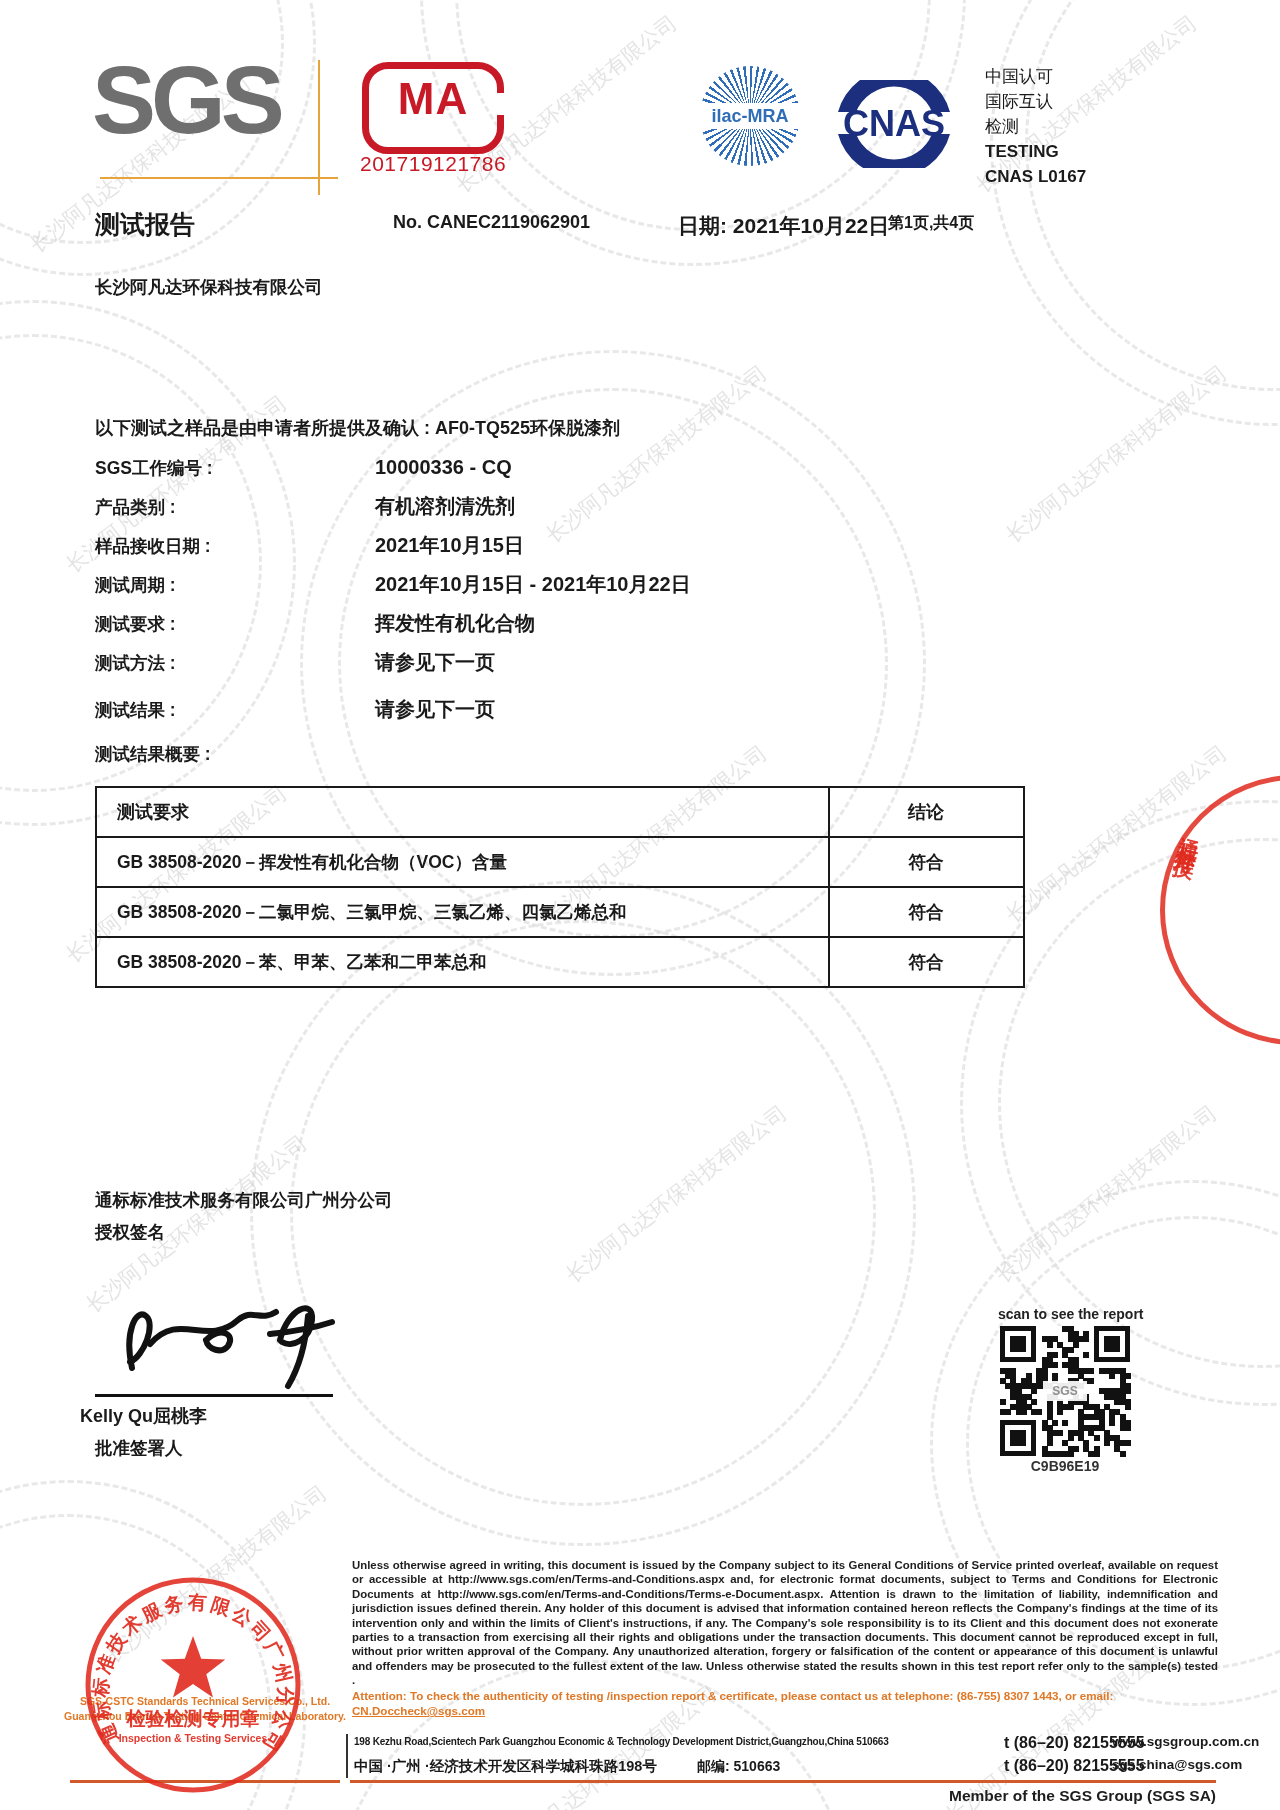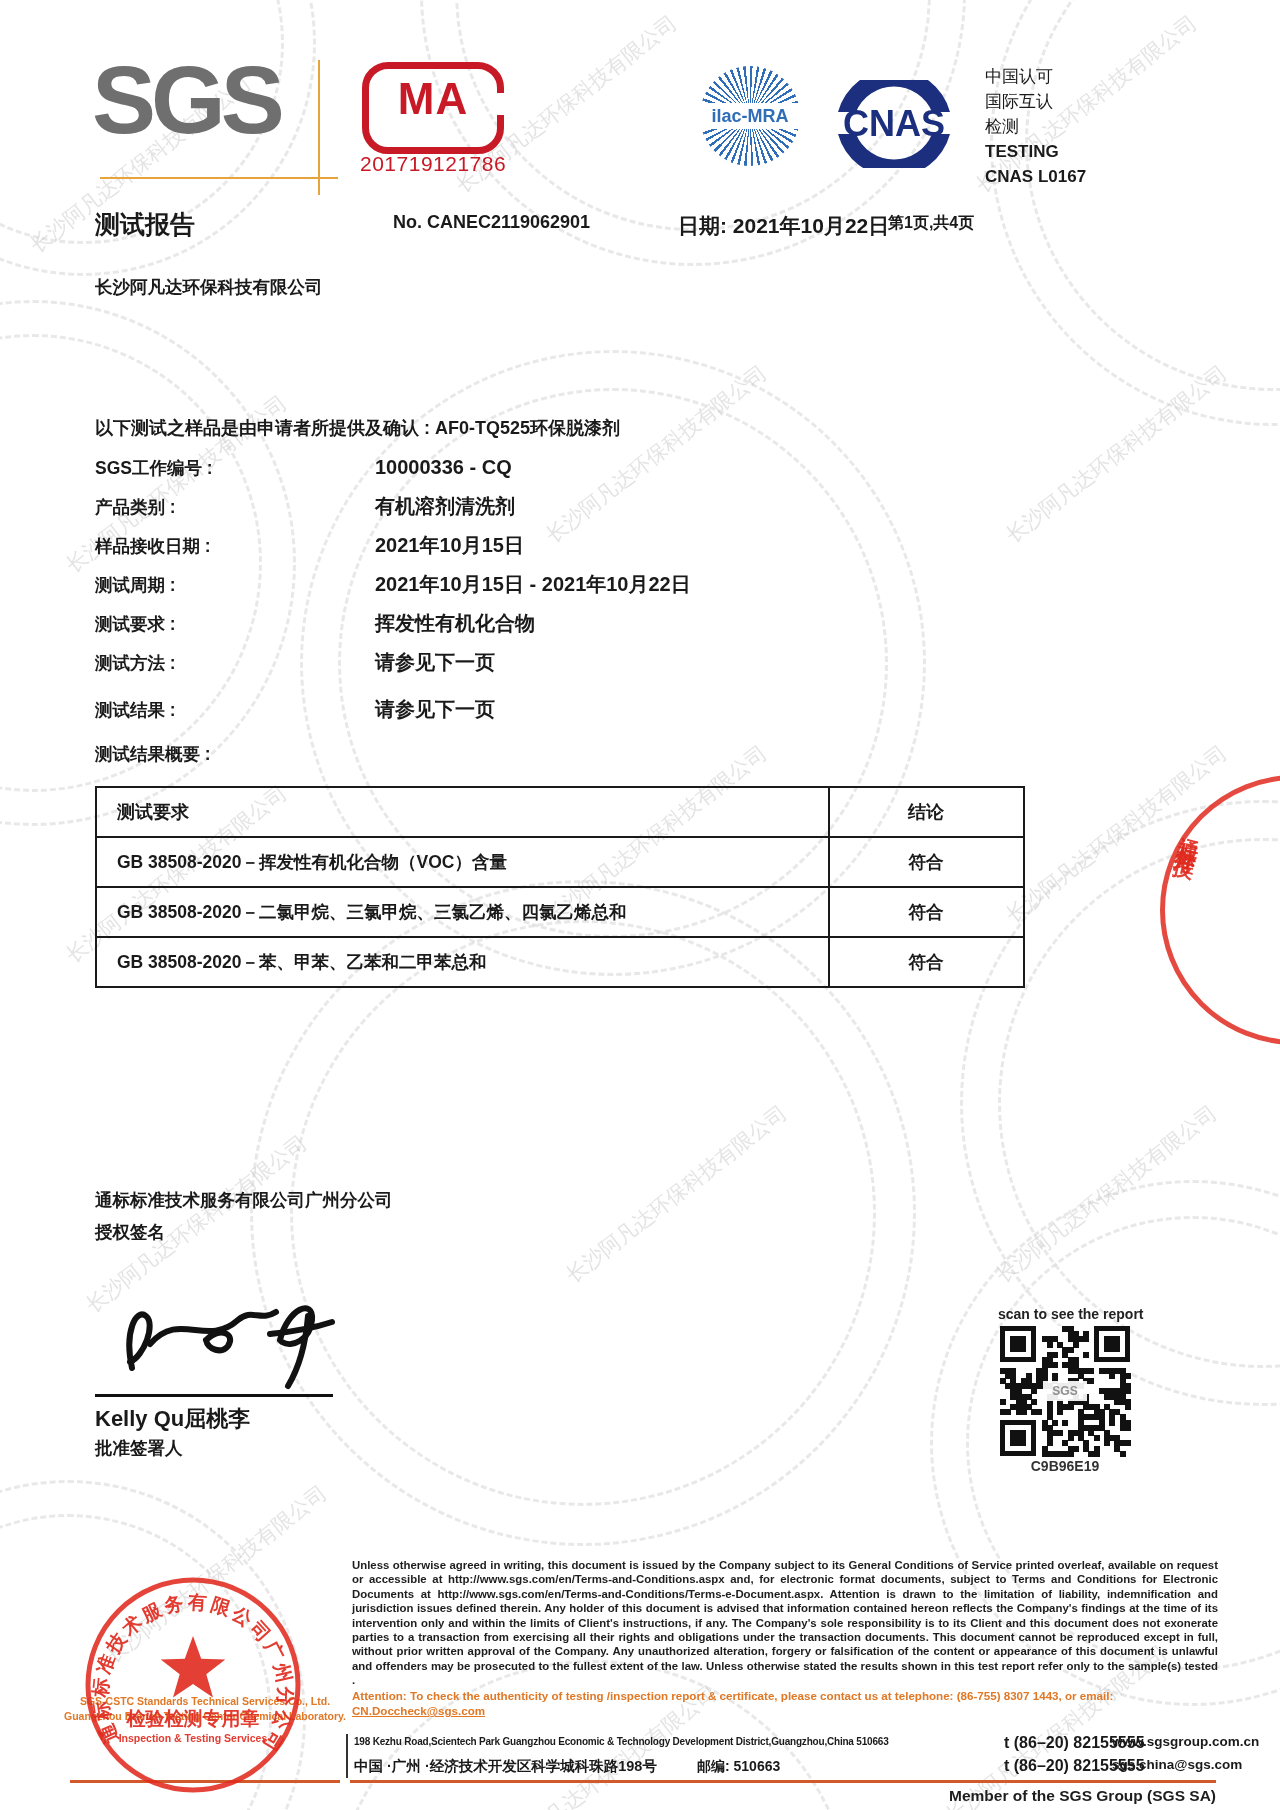--- a/index.html
+++ b/index.html
@@ -59,21 +59,21 @@
   .seal-partial{position:absolute;left:1160px;top:775px;width:260px;height:260px;
     border:5px solid rgba(224,42,30,.85);border-radius:50%;z-index:3;}
   .seal-partial-text{position:absolute;left:1178px;top:822px;writing-mode:vertical-rl;
     text-orientation:upright;font-size:21px;font-weight:700;letter-spacing:5px;
     color:rgba(224,42,30,.9);transform:rotate(14deg);z-index:3;}
   
   .sig-company{position:absolute;left:95px;top:1188px;font-size:17.5px;font-weight:600;z-index:2;}
   .sig-auth{position:absolute;left:95px;top:1220px;font-size:17.5px;font-weight:600;z-index:2;}
   .sig-img{position:absolute;left:110px;top:1282px;z-index:2;}
   .sig-line{position:absolute;left:95px;top:1394px;width:238px;height:3px;background:#111;z-index:2;}
-  .sig-name{position:absolute;left:95px;top:1404px;font-size:22px;font-weight:600;z-index:2;}
+  .sig-name{position:absolute;left:80px;top:1404px;font-size:18px;font-weight:600;z-index:2;}
   .sig-role{position:absolute;left:95px;top:1436px;font-size:17.5px;font-weight:600;z-index:2;}
   
   .qr-caption{position:absolute;left:998px;top:1306px;font-size:14px;font-weight:600;color:#222;z-index:2;}
   .qr{position:absolute;left:1000px;top:1326px;width:130px;height:130px;background:#fff;z-index:2;}
   .qr i{position:absolute;background:#111;display:block;}
   .qr-finder{position:absolute;width:26px;height:26px;border:5px solid #111;}
   .qr-finder .core{position:absolute;left:5px;top:5px;width:16px;height:16px;background:#111;}
   .qr-finder.tl{left:0;top:0;} .qr-finder.tr{right:0;top:0;} .qr-finder.bl{left:0;bottom:0;}
   .qr-label{position:absolute;left:43px;top:55px;width:44px;height:20px;background:rgba(255,255,255,.92);
     font-size:12px;font-weight:800;color:#8f8f8f;text-align:center;line-height:20px;z-index:2;}

